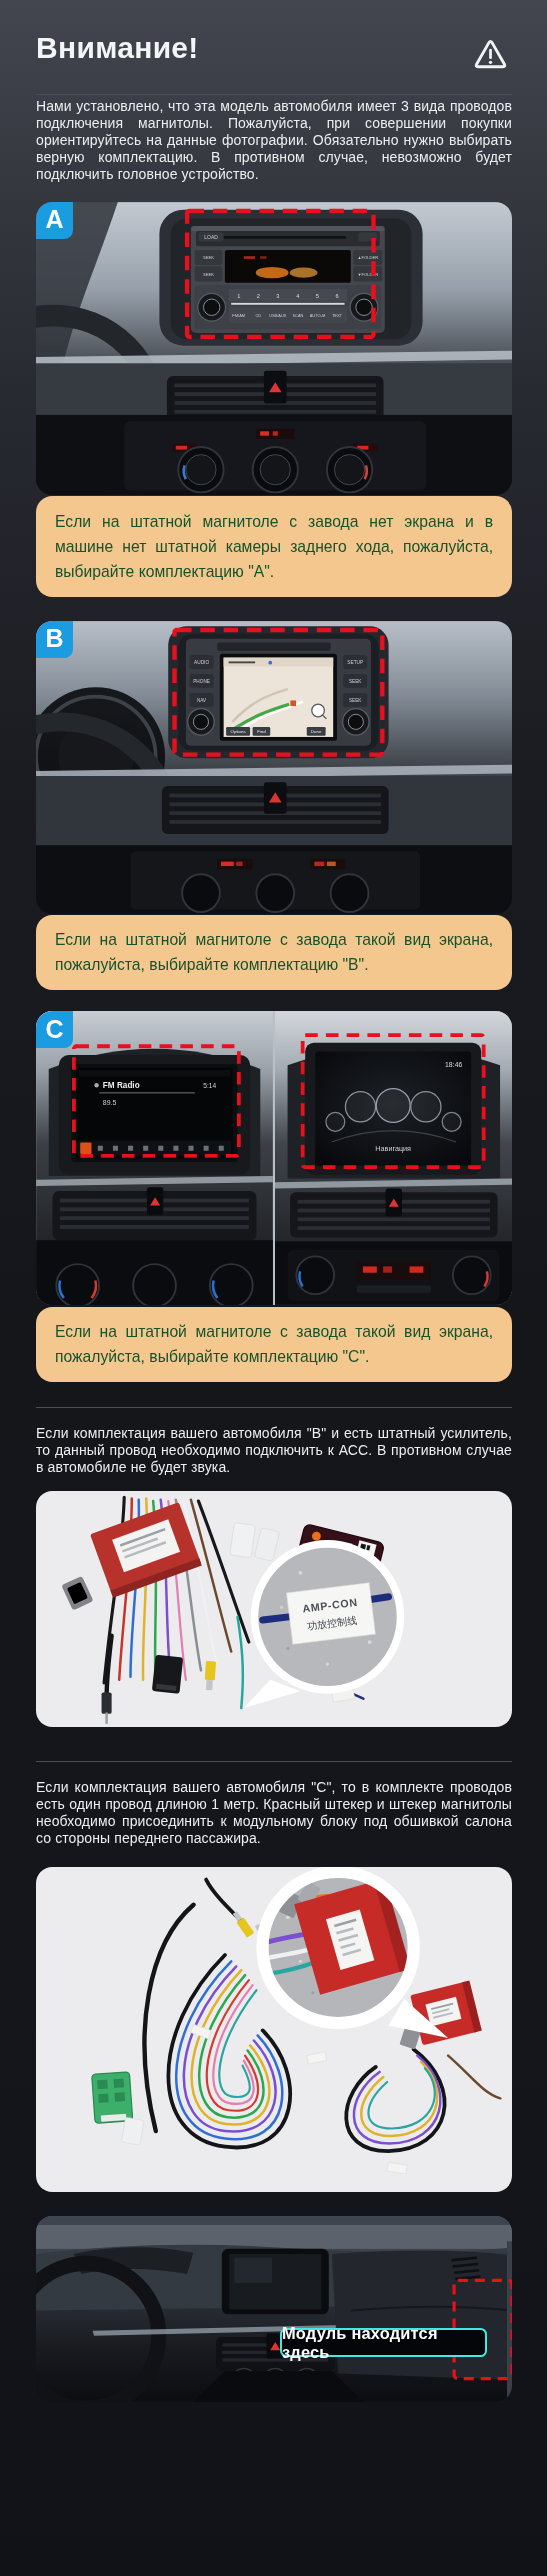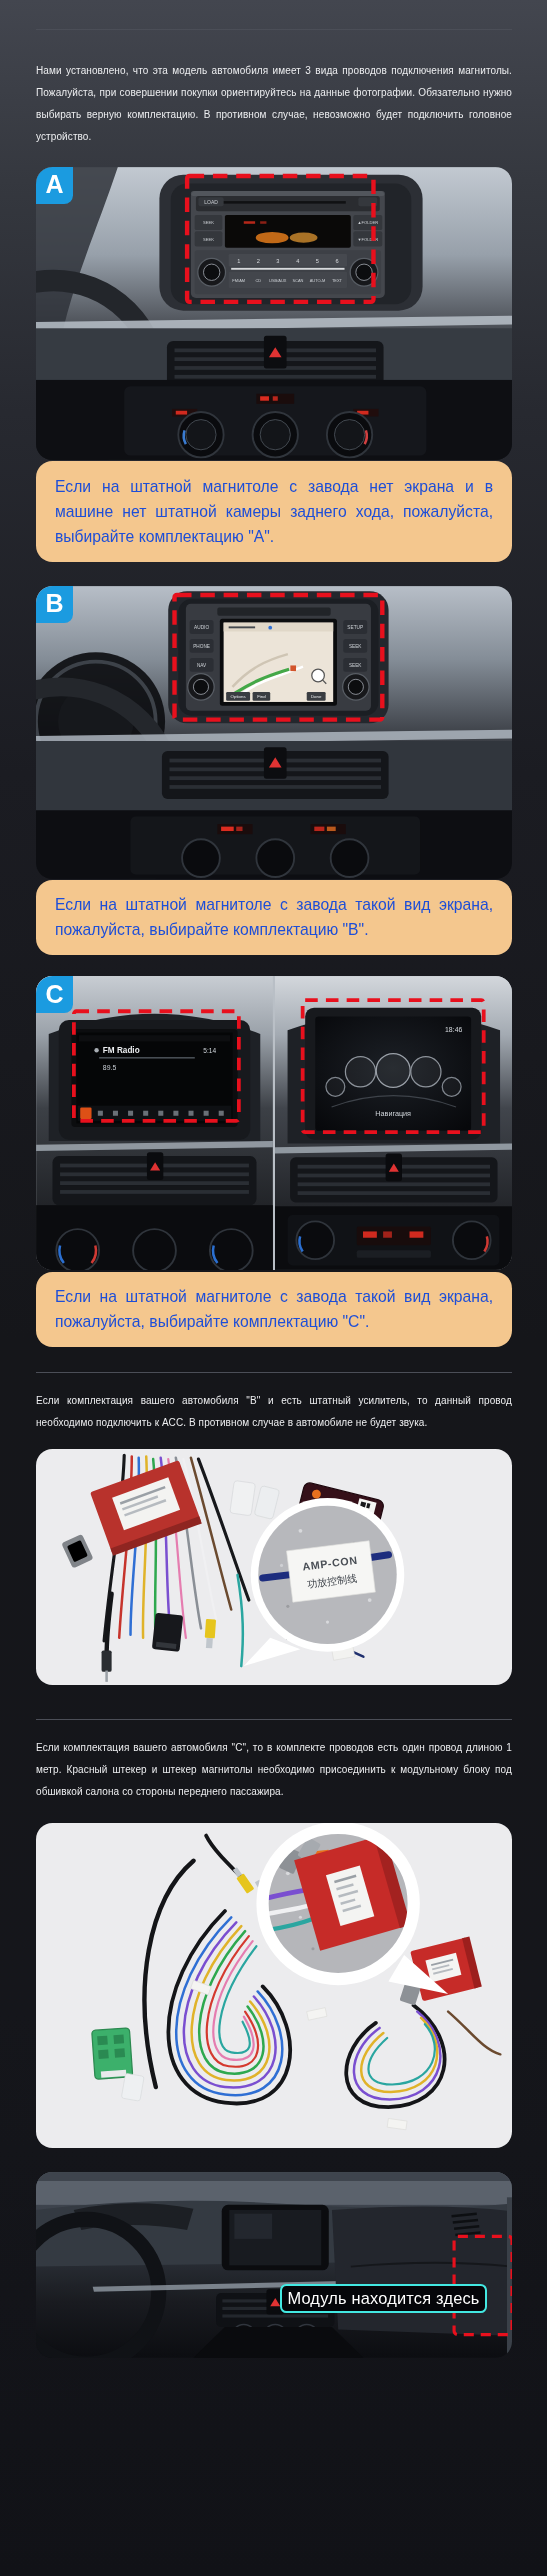--- a/index.html
+++ b/index.html
@@ -8,44 +8,54 @@
     background:linear-gradient(180deg,#43464f 0%,#35383f 7%,#272930 16%,#1b1c22 30%,#15161a 52%,#15161b 78%,#111217 100%);
     font-family:"Liberation Sans","DejaVu Sans",sans-serif;
   }
   .wrap{margin:0 36px;position:relative}
   header{position:relative}
   .title{margin:0;padding-top:31px;font-size:30px;font-weight:bold;color:#f4f5f7;letter-spacing:0.3px}
   .warn-icon{position:absolute;right:3.8px;top:38px}
   .divider{height:0.6px;background:#4b4e57;margin-top:29px}
   .divider.d2{margin-top:25px}
   .divider.d3{margin-top:34px}
-  .para{margin:30px 0 0;font-size:10px;line-height:22px;color:#edeef0;text-align:justify;letter-spacing:0.1px}
+  .para{margin:3px 0 0;font-size:14px;line-height:17px;color:#edeef0;text-align:justify;letter-spacing:0.1px}
   .para.p2,.para.p3{margin-top:17.6px}
   .figure{position:relative;margin-top:19.5px;border-radius:16.4px;overflow:hidden;height:293px;background:#1a1c20}
   .figure svg{display:block}
   #fig-b{margin-top:24px}
   #fig-c{margin-top:21.4px;height:294px;display:flex;gap:1.9px;background:#b9bfc6}
   #fig-bottom{margin-top:24px;height:186px}
   .badge{position:absolute;top:0;left:0;width:37px;height:37px;background:#1b9be0;color:#fff;
     font-size:25px;font-weight:bold;display:flex;align-items:center;justify-content:center;
     border-radius:16.4px 0 8.8px 0;padding-bottom:1.3px;box-sizing:border-box}
-  .note{margin-top:1.3px;background:#f4c78e;border-radius:16.4px;padding:12.6px 19px;font-size:15.7px;line-height:25px;color:#1d4ed8;text-align:justify}
+  .note{margin-top:1.3px;background:#f4c78e;border-radius:16.4px;padding:12.6px 19px;font-size:15.7px;line-height:25px;color:#14532d;text-align:justify}
   .card-white{position:relative;margin-top:15px;background:#ececee;border-radius:16.4px;overflow:hidden}
   #card-amp{height:236px}
   #card-module{margin-top:20px;height:325px}
   .callout-text{position:absolute;top:8.8px;right:2.5px;width:136px;font-size:15px;line-height:20px;color:#17181c}
   .module-label{position:absolute;left:244px;top:112px;width:203px;height:25px;background:#05060a;
     border:2.5px solid #43e8e2;border-radius:6.3px;display:flex;align-items:center;justify-content:center;
-    color:#fff;font-size:16.4px;font-weight:normal;letter-spacing:0.2px}
+    color:#fff;font-size:16.4px;font-weight:bold;letter-spacing:0.2px}
 </style>
 </head>
 <body>
 
 <div class="wrap">
 
+  <header>
+    <h1 class="title">Внимание!</h1>
+    <span class="warn-icon">
+      <svg width="35" height="33" viewBox="0 0 56 52">
+        <path d="M25.5 7 Q28 3.5 30.5 7 L50.5 42 Q52 45.5 48 45.5 L8 45.5 Q4 45.5 5.5 42 Z" fill="none" stroke="#f2f3f5" stroke-width="4.6" stroke-linejoin="round"></path>
+        <line x1="28" y1="19" x2="28" y2="31" stroke="#f2f3f5" stroke-width="4.4" stroke-linecap="round"></line>
+        <circle cx="28" cy="38.5" r="2.7" fill="#f2f3f5"></circle>
+      </svg>
+    </span>
+  </header>
 
   <div class="divider"></div>
 
   <p class="para">Нами установлено, что эта модель автомобиля имеет 3 вида проводов подключения магнитолы. Пожалуйста, при совершении покупки ориентируйтесь на данные фотографии. Обязательно нужно выбирать верную комплектацию. В противном случае, невозможно будет подключить головное устройство.</p>
 
   <div class="figure" id="fig-a">
     <svg viewBox="0 0 756 465" width="476" height="293">
       <defs>
         <linearGradient id="gA" x1="0" y1="0" x2="0" y2="1">
           <stop offset="0" stop-color="#c2c9d1"></stop>

